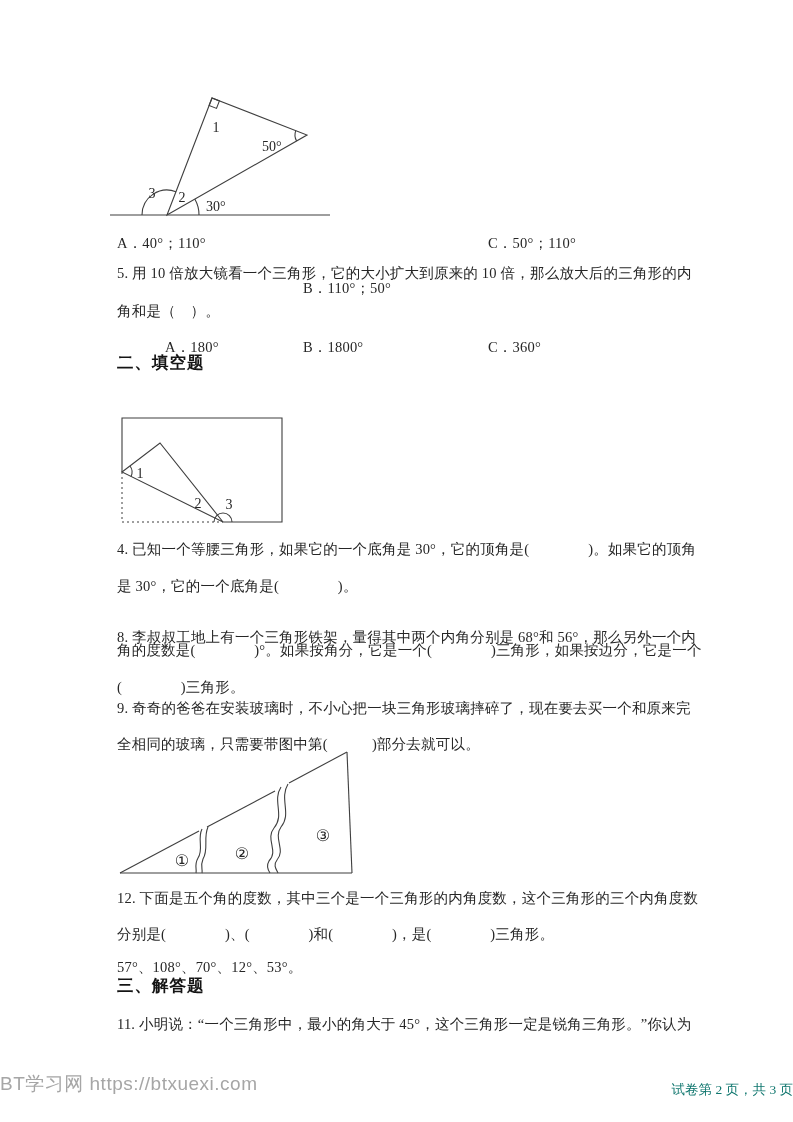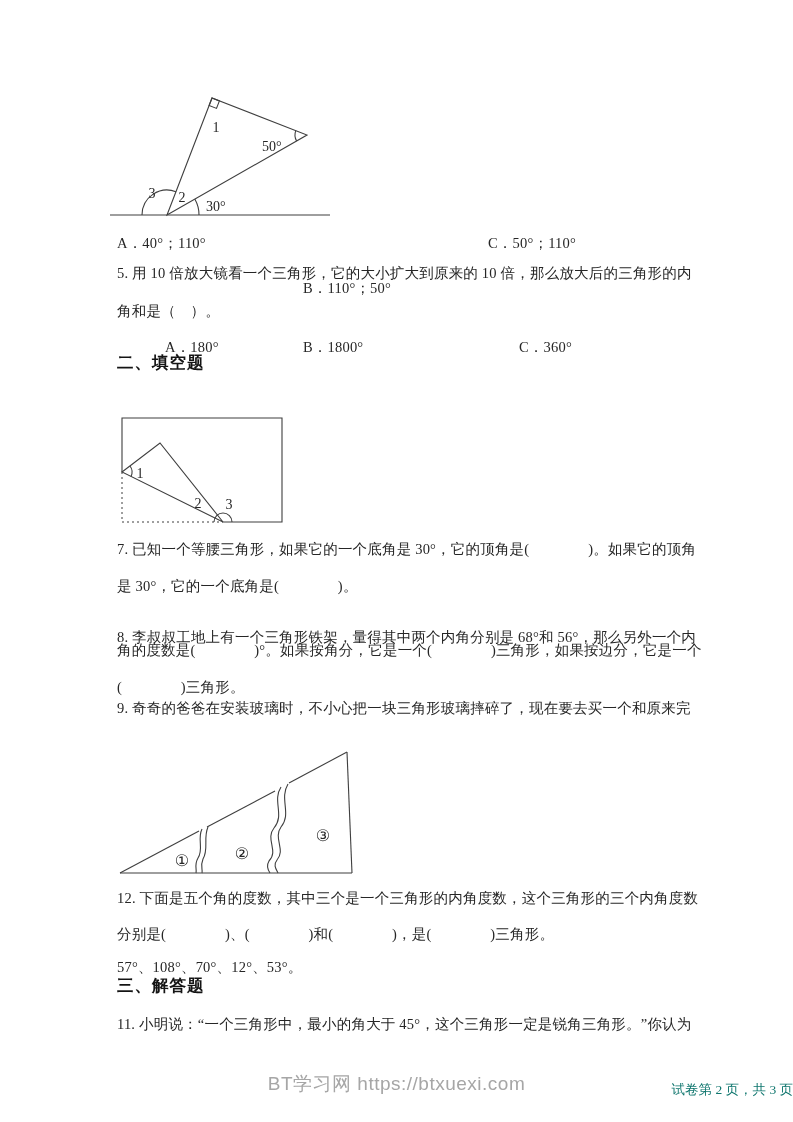--- a/index.html
+++ b/index.html
@@ -34,21 +34,20 @@
   }
   .diagram .dotted{stroke-dasharray:2 3;stroke-width:1;}
   .diagram text{
     fill:#262626;stroke:none;
     font-family:"Liberation Serif","DejaVu Serif",serif;
     font-size:14px;
   }
   .diagram text.circled{font-size:16px;}
   .watermark{
     position:absolute;left:0;right:0;top:1071px;
-    text-align:center;
     font-family:"Liberation Sans","DejaVu Sans",sans-serif;
     font-size:19px;color:#a6a6a6;letter-spacing:0.5px;
   }
   .page-info{
     position:absolute;left:0;right:0;top:1081px;
     text-align:right;
     font-size:13.5px;color:#0f766e;
   }
 </style>
 </head>
@@ -71,44 +70,45 @@
   </svg>
 
   <div class="line opt-a" style="top:234px;">A．40°；110°</div>
   <div class="line opt-b" style="top:234px;margin-top:45px;">B．110°；50°</div>
   <div class="line opt-c" style="top:234px;">C．50°；110°</div>
 
   <div class="line" style="left:117px;top:264px;">5. 用 10 倍放大镜看一个三角形，它的大小扩大到原来的 10 倍，那么放大后的三角形的内</div>
   <div class="line" style="left:117px;top:302px;">角和是（　）。</div>
   <div class="line opt-a" style="top:338px;margin-left:48px;">A．180°</div>
   <div class="line opt-b" style="top:338px;">B．1800°</div>
-  <div class="line opt-c" style="top:338px;margin-left:31px;">C．360°</div>
+  <div class="line opt-c" style="top:338px;">C．360°</div>
 
   <div class="line hdr" style="left:117px;top:353px;">二、填空题</div>
 
 
   <svg class="diagram" style="left:120px;top:415px;" width="170" height="112" viewBox="0 0 170 112">
     <path d="M 2 57 L 2 3 L 162 3 L 162 107 L 103 107"></path>
     <path class="dotted" d="M 2 57 L 2 107 L 103 107"></path>
     <path d="M 2 57 L 40 28 L 103 107 Z"></path>
     <path d="M 10 51 A 10 10 0 0 1 11 61.4"></path>
     <path d="M 94 107 A 9 9 0 0 1 112 107"></path>
     <text x="20" y="63" text-anchor="middle">1</text>
     <text x="78" y="93" text-anchor="middle">2</text>
     <text x="109" y="94" text-anchor="middle">3</text>
   </svg>
 
-  <div class="line" style="left:117px;top:540px;">7. 已知一个等腰三角形，如果它的一个底角是 30°，它的顶角是(　　　　)。如果它的顶角</div>
+  <div class="line" style="left:117px;top:540px;">4. 已知一个等腰三角形，如果它的一个底角是 30°，它的顶角是(　　　　)。如果它的顶角</div>
   <div class="line" style="left:117px;top:577px;">是 30°，它的一个底角是(　　　　)。</div>
 
   <div class="line" style="left:117px;top:628px;">8. 李叔叔工地上有一个三角形铁架，量得其中两个内角分别是 68°和 56°，那么另外一个内</div>
   <div class="line" style="left:117px;top:641px;text-align:right;">角的度数是(　　　　)°。如果按角分，它是一个(　　　　)三角形，如果按边分，它是一个</div>
   <div class="line" style="left:117px;top:678px;">(　　　　)三角形。</div>
 
   <div class="line" style="left:117px;top:699px;">9. 奇奇的爸爸在安装玻璃时，不小心把一块三角形玻璃摔碎了，现在要去买一个和原来完</div>
+  <div class="line" style="left:117px;top:735px;">全相同的玻璃，只需要带图中第(　　　)部分去就可以。</div>
 
   <svg class="diagram" style="left:115px;top:750px;" width="245" height="127" viewBox="0 0 245 127">
     <path d="M 5 123 L 237 123"></path>
     <path d="M 237 123 L 232 2"></path>
     <path d="M 5 123 L 84 81"></path>
     <path d="M 92 77 L 160 41"></path>
     <path d="M 174 33 L 232 2"></path>
     <path d="M 87 79 C 82 89, 89 99, 83 108 C 79 115, 82 119, 81 123"></path>
     <path d="M 93 77 C 88 88, 94 99, 88 109 C 85 116, 88 120, 87 123"></path>
     <path d="M 166 37 C 157 51, 170 65, 159 78 C 150 89, 164 101, 154 111 C 151 116, 153 120, 155 123"></path>

